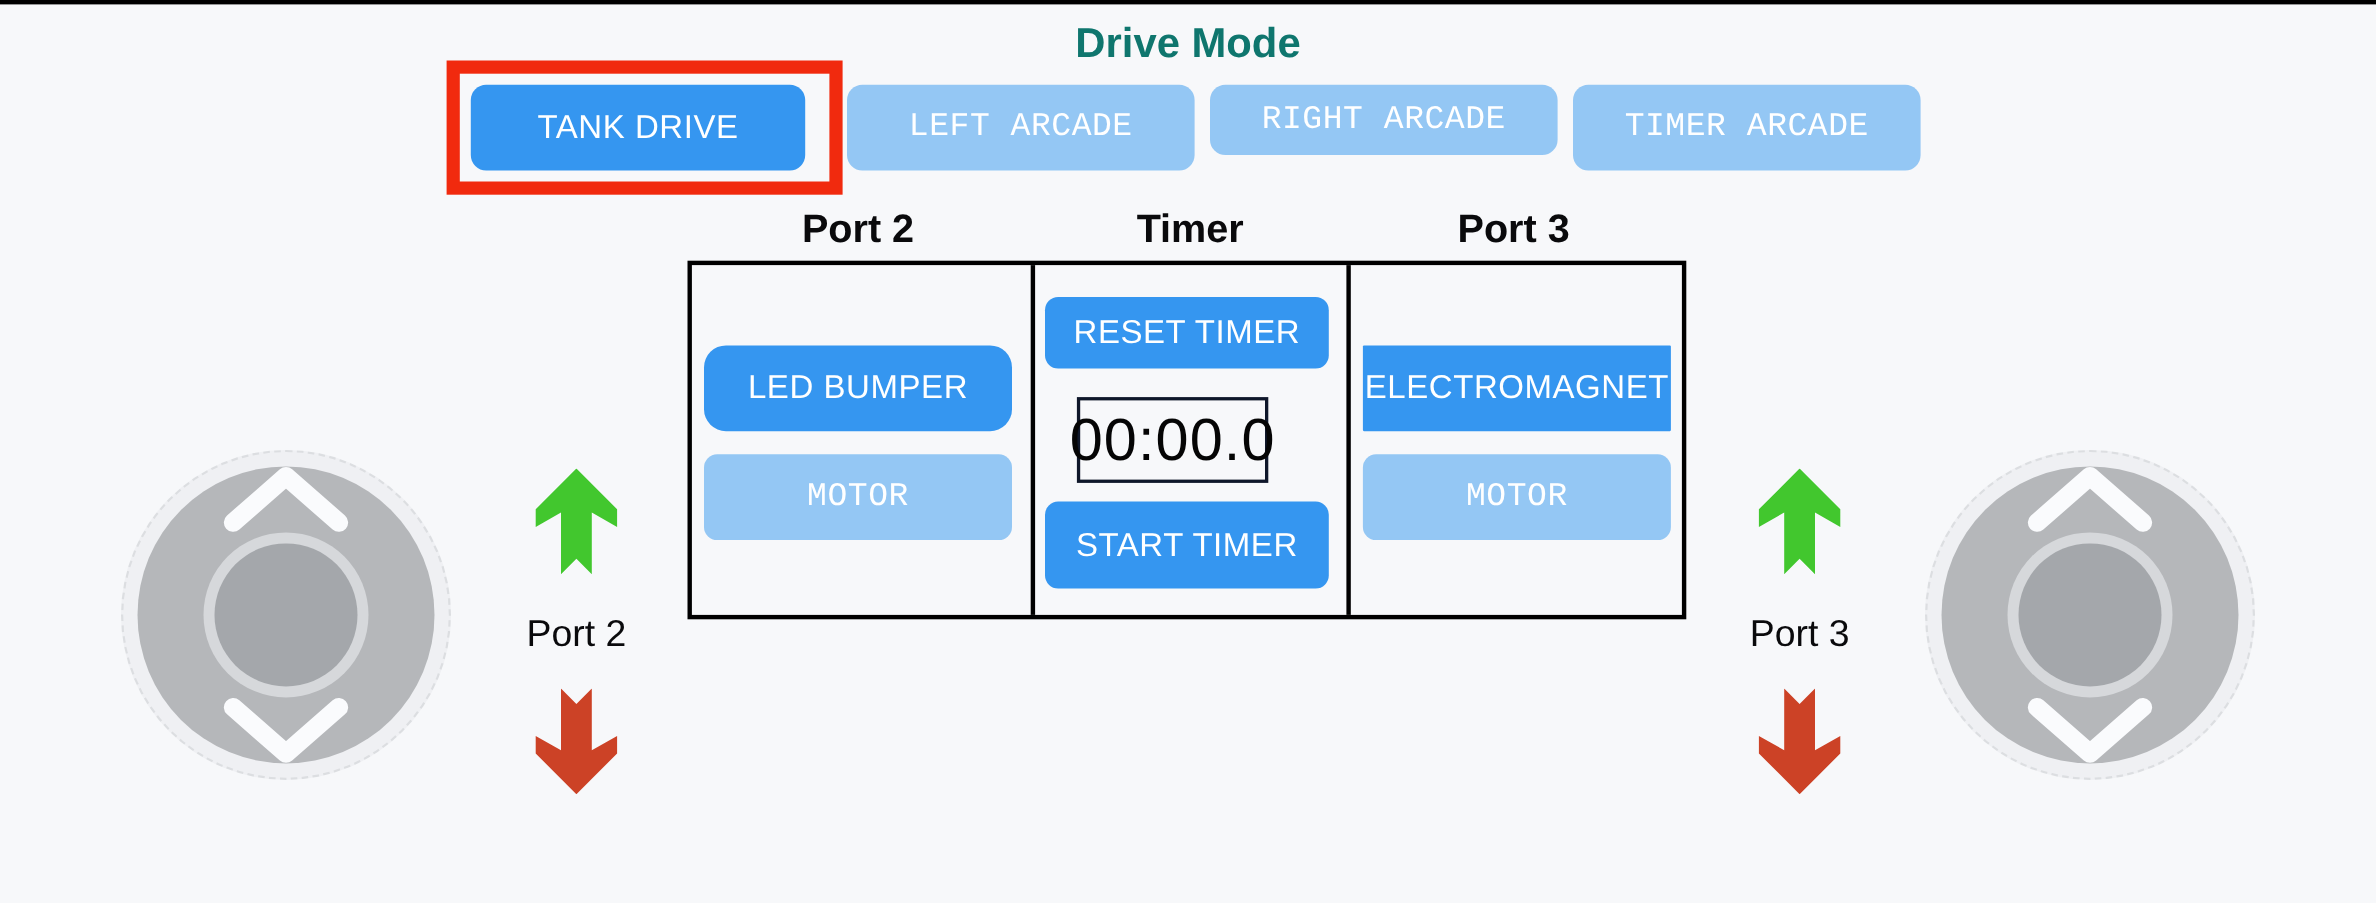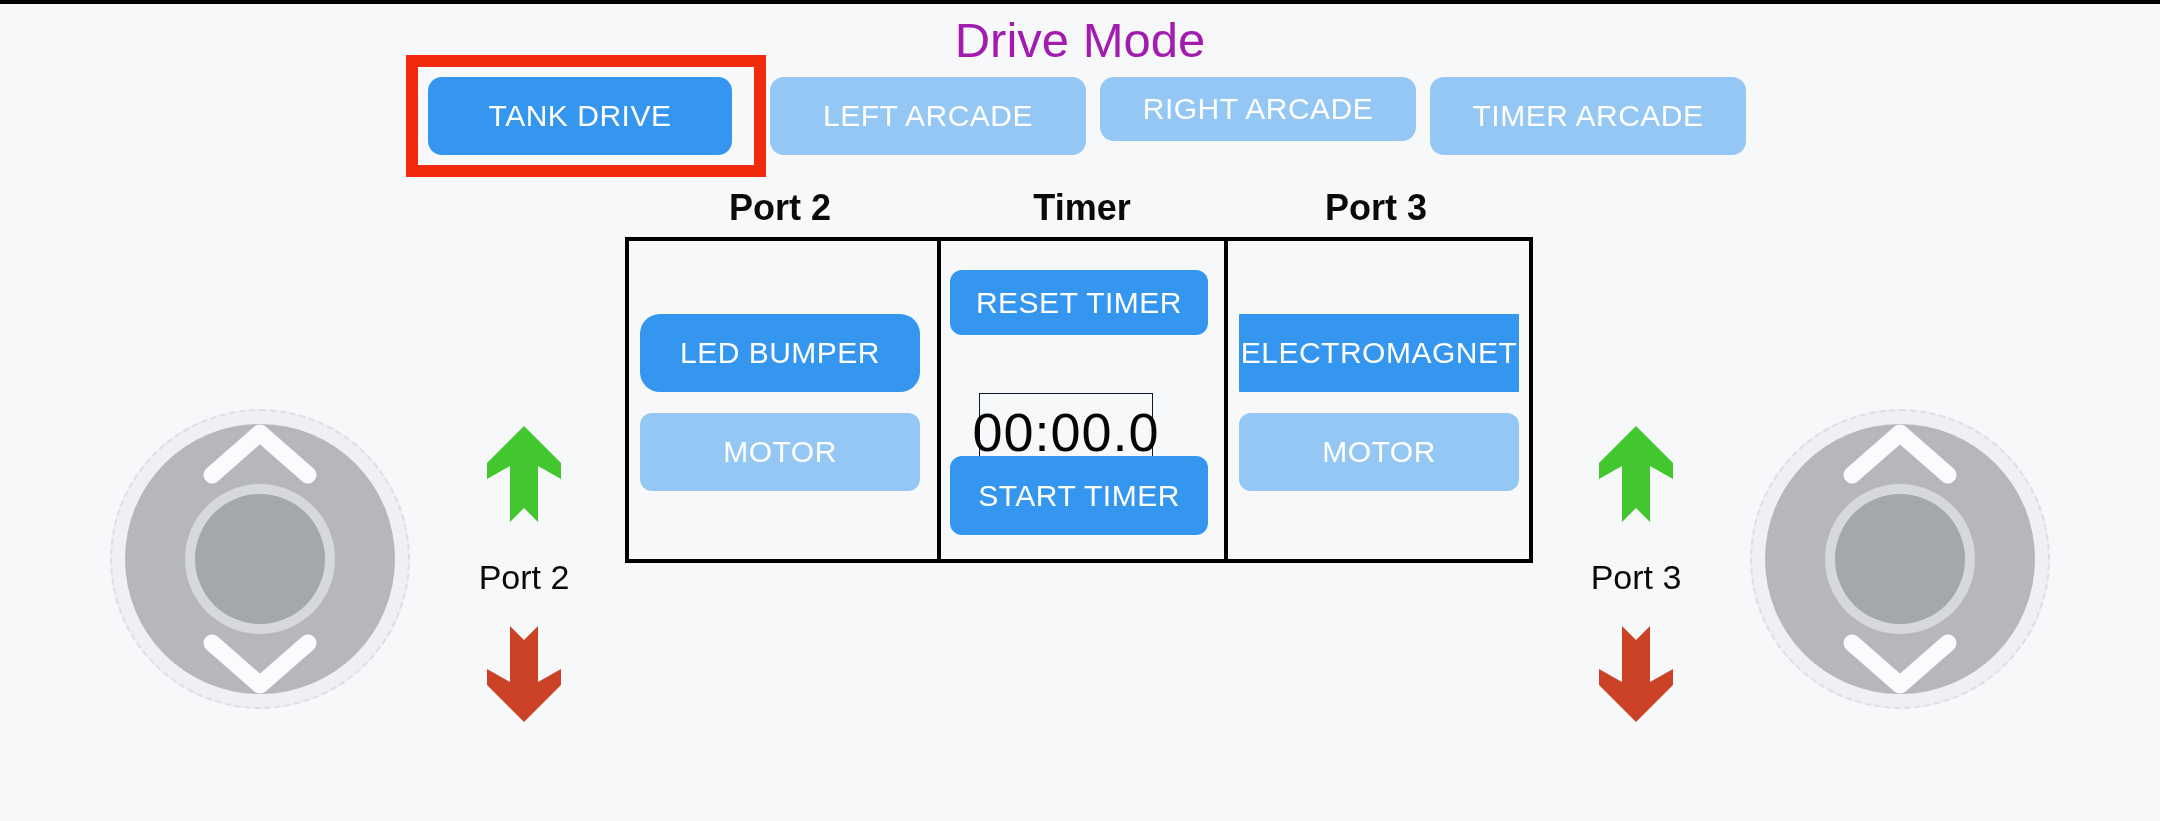--- a/index.html
+++ b/index.html
@@ -9,40 +9,40 @@
     --arrow-green:#42c72e;
     --arrow-red:#cc4226;
     --background:#f7f8fa;
   }
   *{margin:0;padding:0;box-sizing:border-box;}
   body{background:var(--background);font-family:"Liberation Sans","DejaVu Sans",sans-serif;}
   .canvas{position:relative;width:2160px;height:821px;background:var(--background);overflow:hidden;}
   .topbar{position:absolute;left:0;top:0;width:2160px;height:4px;background:#000;}
 
   .title{position:absolute;left:1080px;top:40px;transform:translate(-50%,-50%);
-    font-size:49px;font-weight:400;color:#a21caf;white-space:nowrap;}
+    font-size:38px;font-weight:700;color:#0f766e;white-space:nowrap;}
 
   .btn{position:absolute;display:flex;align-items:center;justify-content:center;
     border:none;border-radius:14px;color:#fff;font-size:30px;letter-spacing:.5px;
     font-family:"Liberation Sans","DejaVu Sans",sans-serif;cursor:pointer;white-space:nowrap;}
   .btn.active{background:var(--primary-blue);}
-  .btn.inactive{background:var(--light-blue);}
+  .btn.inactive{background:var(--light-blue);font-family:Liberation Mono, monospace;}
 
   .highlight-box{position:absolute;left:406px;top:55px;width:360px;height:122px;
     border:12px solid var(--highlight-red);}
 
   .col-header{position:absolute;transform:translate(-50%,-50%);font-size:36px;font-weight:700;
     color:#0a0a0c;white-space:nowrap;}
 
   .table{position:absolute;left:625px;top:237px;width:908px;height:326px;border:4px solid #000;}
   .divider{position:absolute;top:0;width:4px;height:318px;background:#000;}
 
   .timer-display{position:absolute;left:979px;top:361px;width:174px;height:78px;
-    border:1px solid #0f172a;display:flex;align-items:center;justify-content:center;
-    font-size:54px;color:#050505;letter-spacing:1px;margin-top:32px;}
+    border:3px solid #0f172a;display:flex;align-items:center;justify-content:center;
+    font-size:54px;color:#050505;letter-spacing:1px;}
 
   .joystick{position:absolute;width:300px;height:300px;}
   .joy-outer{position:absolute;inset:0;border-radius:50%;background:#eff0f3;border:2px dashed #dcdee1;}
   .joy-mid{position:absolute;left:15px;top:15px;width:270px;height:270px;border-radius:50%;background:#b5b7ba;}
   .joy-chevrons{position:absolute;left:0;top:0;}
   .joy-ring{position:absolute;left:75px;top:75px;width:150px;height:150px;border-radius:50%;background:#d6d8db;}
   .joy-knob{position:absolute;left:85px;top:85px;width:130px;height:130px;border-radius:50%;background:#a4a7ab;cursor:grab;}
 
   .arrow{position:absolute;width:76px;height:96px;}
   .port-label{position:absolute;transform:translate(-50%,-50%);font-size:34px;color:#0a0a0c;white-space:nowrap;}

